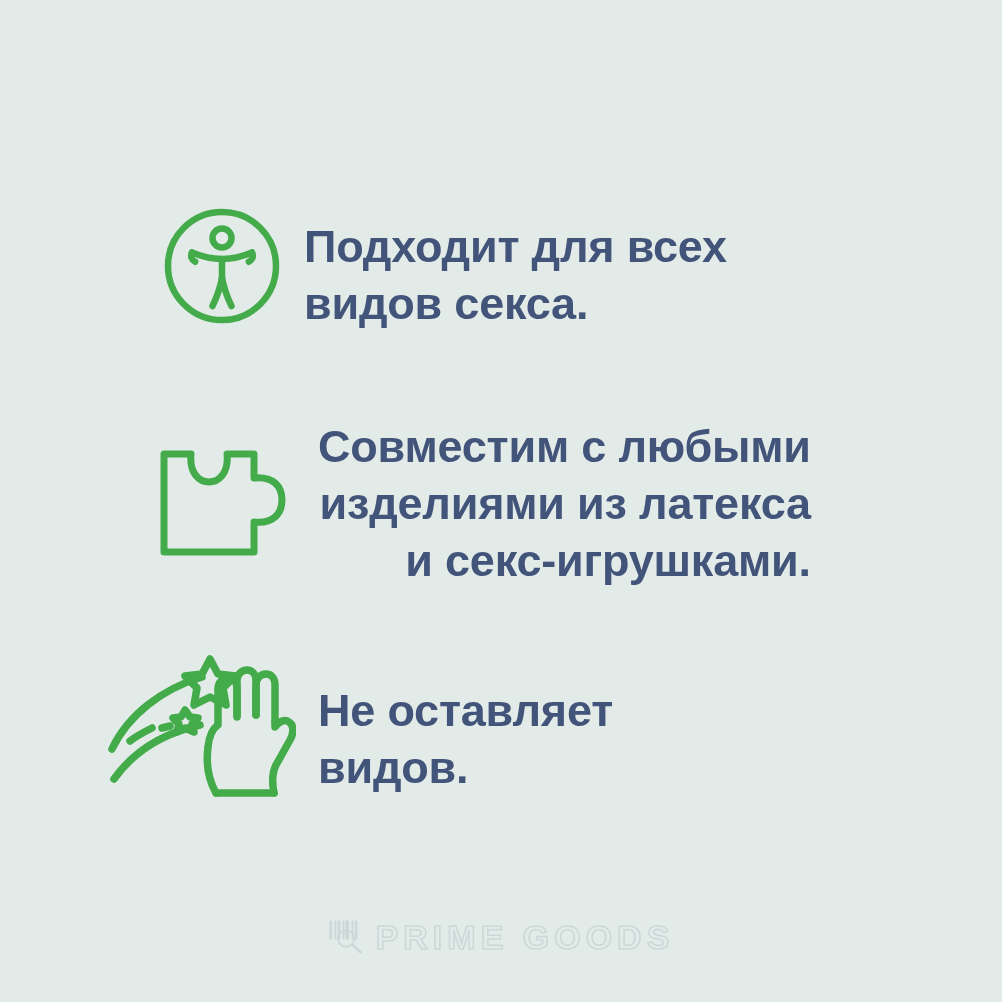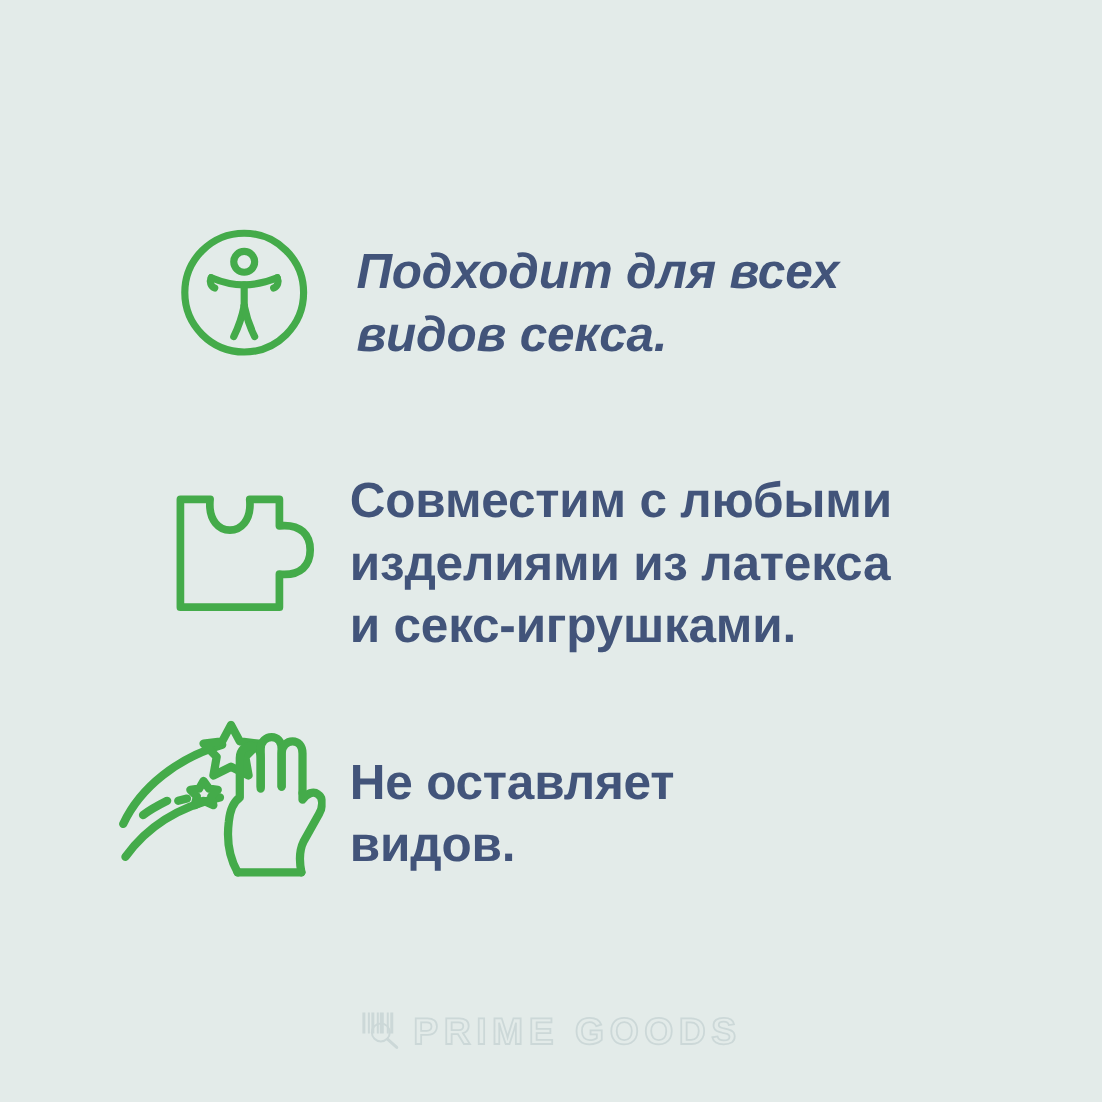--- a/index.html
+++ b/index.html
@@ -37,26 +37,26 @@
     font-size: 45px;
     line-height: 57px;
     letter-spacing: -0.2px;
     white-space: pre-line;
     -webkit-font-smoothing: antialiased;
   }
 
   
   #feature-1 { left: 164px; top: 206px; }
   #feature-1 .feature-icon { width: 116px; height: 122px; }
-  #feature-1 .feature-text { margin-left: 44px; margin-top: 12px; font-style: italic; }
+  #feature-1 .feature-text { margin-left: 24px; margin-top: 12px; }
 
   
   #feature-2 { left: 158px; top: 418px; }
   #feature-2 .feature-icon { width: 128px; height: 140px; }
-  #feature-2 .feature-text { margin-left: 32px; margin-top: 8px; }
+  #feature-2 .feature-text { margin-left: 32px; margin-top: 0px; text-align: right; }
 
   
   #feature-3 { left: 106px; top: 655px; }
   #feature-3 .feature-icon { width: 190px; height: 150px; }
   #feature-3 .feature-text { margin-left: 22px; margin-top: 27px; }
 
   
   .watermark {
     position: absolute;
     left: 0;

